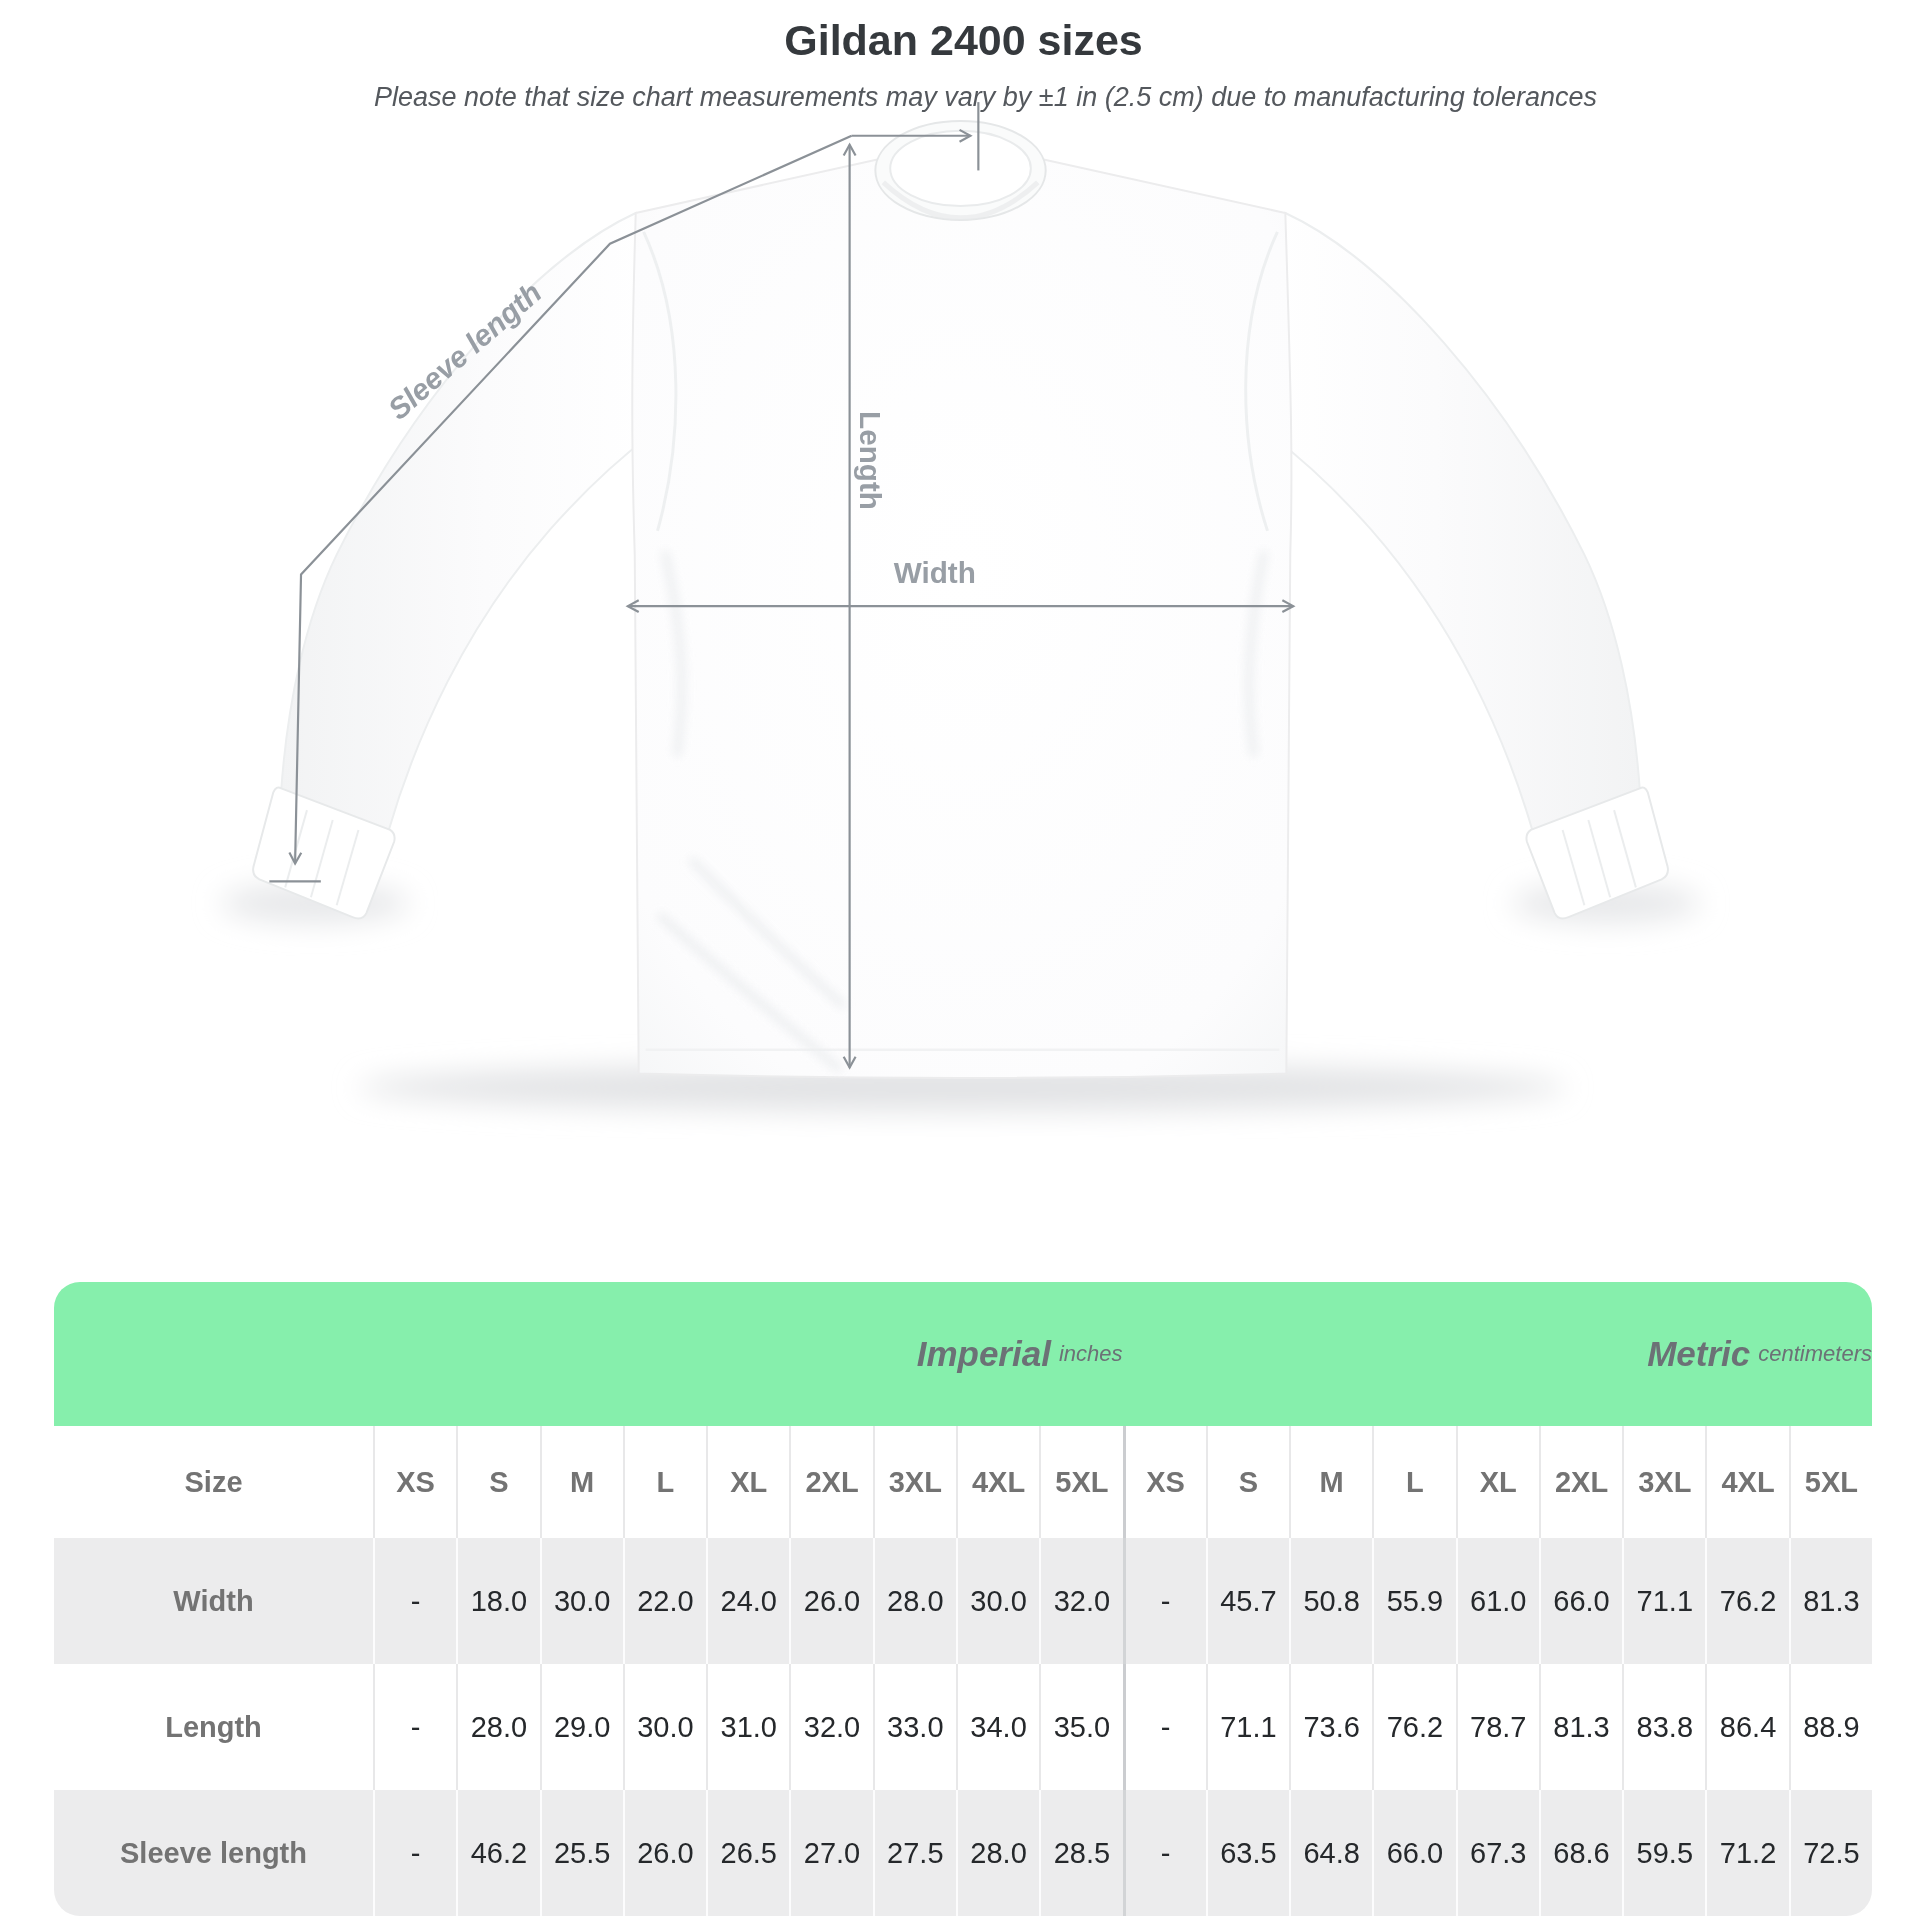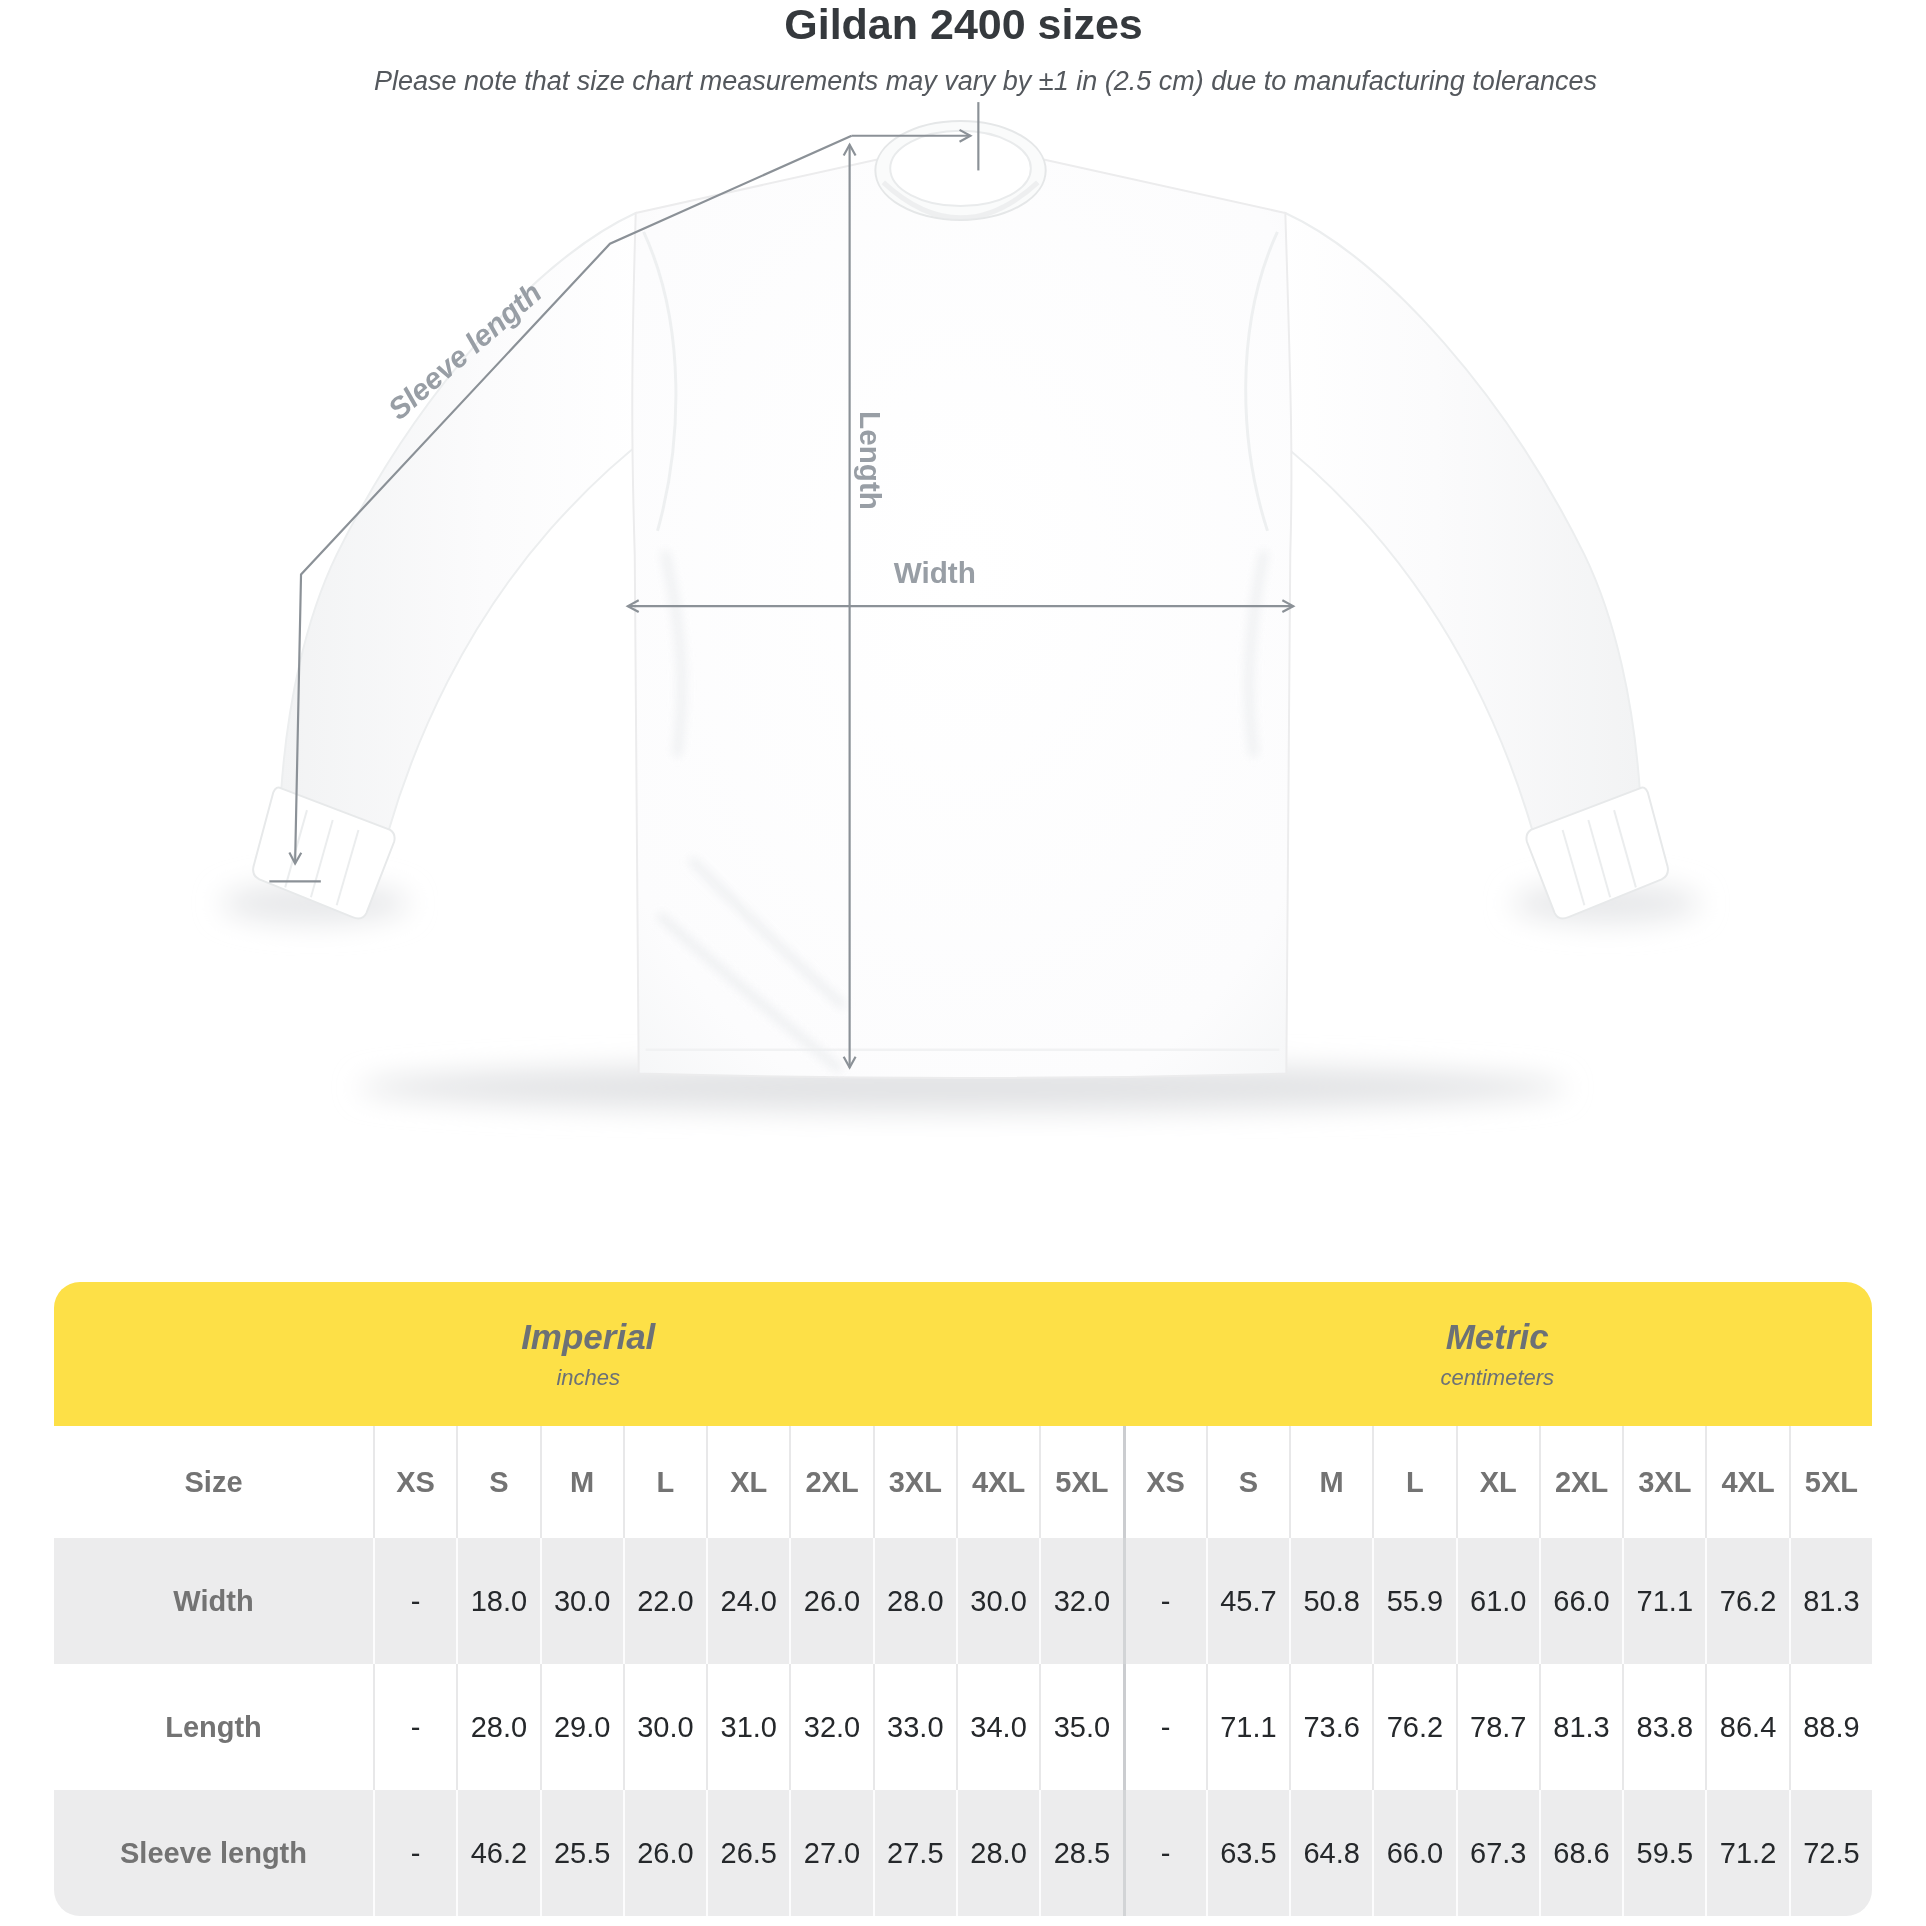--- a/index.html
+++ b/index.html
@@ -6,30 +6,30 @@
   body{
     width:1927px;height:1927px;position:relative;background:#ffffff;
     font-family:"Liberation Sans", sans-serif;overflow:hidden;
   }
   
   #diagram{position:absolute;left:0;top:0;}
   .ann-text{fill:#989ea5;font-weight:700;font-size:30px;}
   .ann-text-italic{font-style:italic;}
   
   .titles{position:absolute;left:0;top:1150;width:100%;text-align:center;}
-  .page-title{margin:0;font-size:43px;font-weight:700;color:#35393d;line-height:1.15;}
+  .page-title{margin:16px;font-size:43px;font-weight:700;color:#35393d;line-height:1.15;}
   .page-subtitle{margin:16px 0 0 0;font-size:27px;font-style:italic;color:#54585d;line-height:1.2;padding-left:44px;}
   
   .tbl{
     position:absolute;left:54px;top:1282px;width:1818px;height:634px;
     display:grid;grid-template-columns:319px repeat(18,1fr);
     grid-template-rows:144px 112px 126px 126px 127px;
     border-radius:26px;overflow:hidden;background:#ffffff;
   }
-  .band{grid-row:1;background:#fde047;display:flex;flex-direction:column;align-items:center;justify-content:center;gap:8px;}
+  .band{grid-row:1;background:#86efac;display:flex;align-items:center;justify-content:flex-end;gap:8px;}
   .band-imperial{grid-column:1/11;}
   .band-metric{grid-column:11/20;}
   .band-title{font-size:35px;font-weight:700;font-style:italic;color:#6c7176;}
   .band-sub{font-size:22px;font-style:italic;color:#6c7176;}
   .cell{display:flex;align-items:center;justify-content:center;font-size:29px;}
   .rw{background:#ffffff;}
   .rg{background:#ececed;}
   .head,.lab{font-weight:700;color:#737373;}
   .num{color:#25282b;}
   .rw.sep{border-left:2px solid #e8e8e9;}

